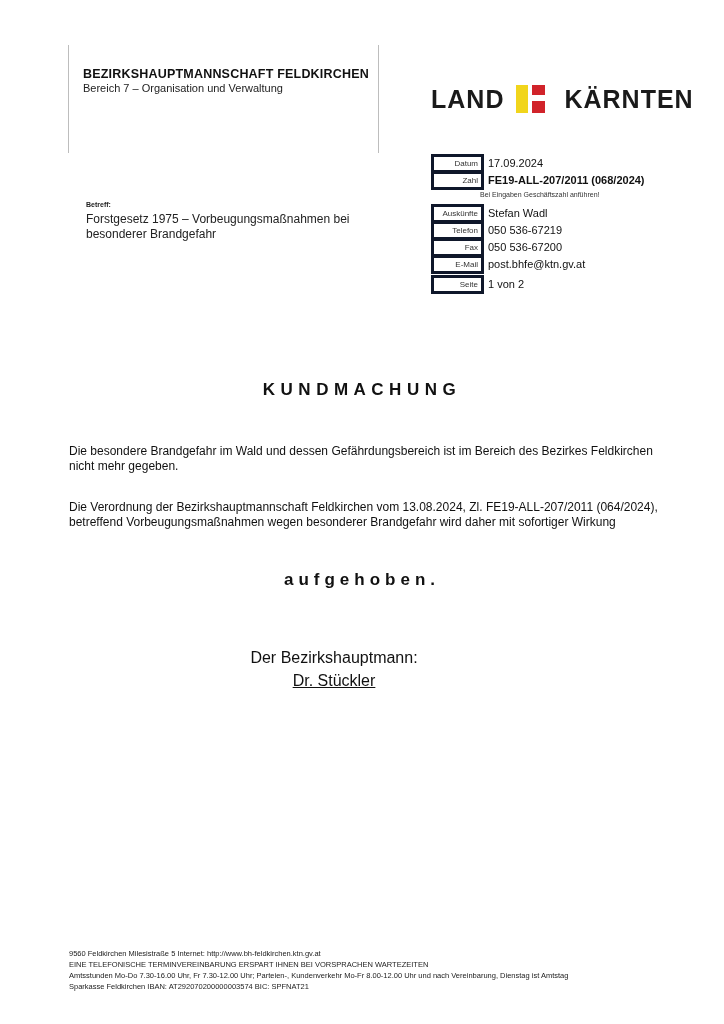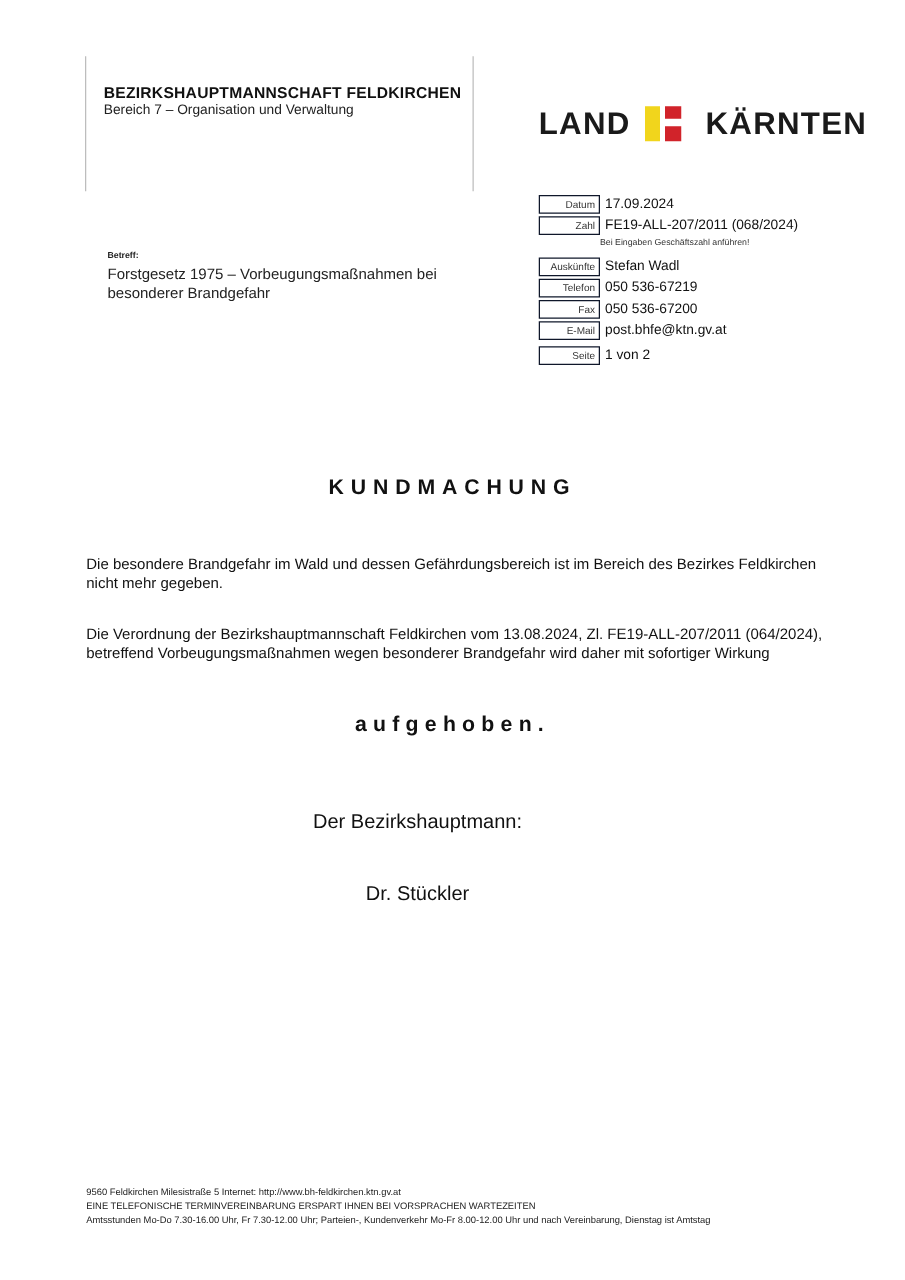--- a/index.html
+++ b/index.html
@@ -10,23 +10,23 @@
   .org-name { left:83px; top:67px; font-size:12.5px; font-weight:bold; letter-spacing:0.2px; color:#111; }
   .org-dept { left:83px; top:82px; font-size:11px; color:#222; }
   .logo { left:431px; top:83px; height:32px; display:flex; align-items:center; }
   .logo-text { font-size:25px; letter-spacing:1px; color:#1a1a1a; font-weight:bold; }
   .logo-mark { position:relative; width:34px; height:28px; margin:0 14px 0 12px; }
   .logo-yellow { position:absolute; left:0; top:0; width:12px; height:28px; background:#f1d51c; }
   .logo-red1 { position:absolute; left:16px; top:0; width:13px; height:10px; background:#d1232a; }
   .logo-red2 { position:absolute; left:16px; top:16px; width:13px; height:12px; background:#d1232a; }
   .info { left:431px; top:155px; }
   .info-row { display:flex; align-items:center; height:16px; margin-bottom:1px; }
-  .info-label { width:44px; height:13px; border:1px solid #0f172a; font-size:8px; text-align:right; padding-right:3px; line-height:13px; color:#333; box-sizing:content-box; }
+  .info-label { width:44px; height:13px; border:3px solid #0f172a; font-size:8px; text-align:right; padding-right:3px; line-height:13px; color:#333; box-sizing:content-box; }
   .info-value { margin-left:4px; font-size:11px; color:#111; }
-  .info-value.bold { font-weight:normal; }
+  .info-value.bold { font-weight:bold; }
   .info-note { margin-left:49px; font-size:7px; color:#333; height:12px; line-height:11px; }
   .gap { height:4px; }
   .betreff-label { left:86px; top:201px; font-size:7px; font-weight:bold; color:#222; }
   .betreff-text { left:86px; top:212px; width:300px; font-size:12px; line-height:15px; color:#222; }
   .heading { left:0; width:724px; top:380px; text-align:center; font-size:17px; font-weight:bold; letter-spacing:5.5px; color:#111; }
   .para { left:69px; width:610px; font-size:12px; line-height:15px; color:#111; }
   .aufgehoben { left:0; width:724px; top:570px; text-align:center; font-size:17px; font-weight:bold; letter-spacing:5px; color:#111; }
   .center-line { left:0; width:668px; text-align:center; font-size:16px; color:#111; }
   .footer { left:69px; top:948px; font-size:7.5px; line-height:11px; color:#222; }
 </style>
@@ -87,19 +87,20 @@
 <div class="abs betreff-text">Forstgesetz 1975 – Vorbeugungsmaßnahmen bei besonderer Brandgefahr</div>
 
 <div class="abs heading">KUNDMACHUNG</div>
 
 <div class="abs para" style="top:444px;">Die besondere Brandgefahr im Wald und dessen Gefährdungsbereich ist im Bereich des Bezirkes Feldkirchen nicht mehr gegeben.</div>
 <div class="abs para" style="top:500px;">Die Verordnung der Bezirkshauptmannschaft Feldkirchen vom 13.08.2024, Zl. FE19-ALL-207/2011 (064/2024), betreffend Vorbeugungsmaßnahmen wegen besonderer Brandgefahr wird daher mit sofortiger Wirkung</div>
 
 <div class="abs aufgehoben">aufgehoben.</div>
 
 <div class="abs center-line" style="top:649px;">Der Bezirkshauptmann:</div>
-<div class="abs center-line" style="top:707px;">Dr. Stückler</div>
+<div class="abs center-line" style="top:672px;text-decoration:underline;">Dr. Stückler</div>
 
 <div class="abs footer">
   <div>9560 Feldkirchen Milesistraße 5 Internet: http://www.bh-feldkirchen.ktn.gv.at</div>
   <div>EINE TELEFONISCHE TERMINVEREINBARUNG ERSPART IHNEN BEI VORSPRACHEN WARTEZEITEN</div>
   <div>Amtsstunden Mo-Do 7.30-16.00 Uhr, Fr 7.30-12.00 Uhr; Parteien-, Kundenverkehr Mo-Fr 8.00-12.00 Uhr und nach Vereinbarung, Dienstag ist Amtstag</div>
+  <div>Sparkasse Feldkirchen IBAN: AT292070200000003574 BIC: SPFNAT21</div>
 </div>
 
 </body></html>

